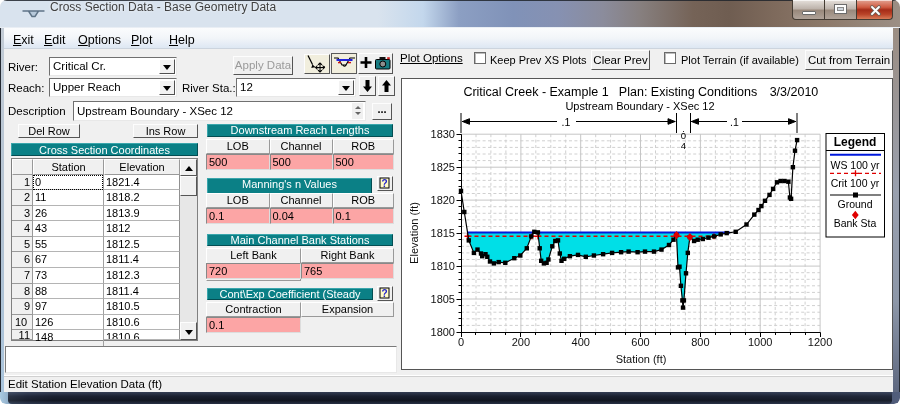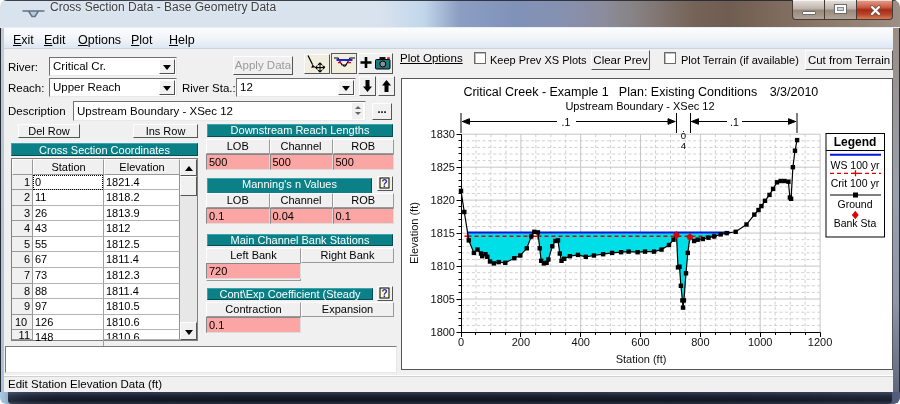--- a/index.html
+++ b/index.html
@@ -169,20 +169,21 @@
     <div class="vcell" style="left:269.5px;top:208px;width:63px;height:16px;font-size:11px;line-height:15px">0.04</div>
     <div class="vcell" style="left:332.5px;top:208px;width:61.5px;height:16px;font-size:11px;line-height:15px">0.1</div>
     <div class="btn" style="left:377px;top:176px;width:16px;height:15px"><svg width="14" height="13" viewBox="0 0 14 13">
         <rect x="2" y="1" width="9" height="10" fill="#fffbc8" stroke="#000" stroke-width="1"></rect>
         <text x="6.5" y="10" text-anchor="middle" font-size="10" font-weight="bold" fill="#2222cc">?</text>
       </svg></div>
 <div class="teal" style="left:207px;top:234px;width:186px;height:12px;font-size:11px;line-height:10px">Main Channel Bank Stations</div>
     <div class="hcell" style="left:206px;top:248px;width:95px;height:33px;font-size:11px;line-height:13px">Left Bank</div>
     <div class="hcell" style="left:301px;top:248px;width:93px;height:15px;font-size:11px;line-height:13px">Right Bank</div>
     <div class="vcell" style="left:206px;top:263px;width:95px;height:16px;font-size:11px;line-height:15px">720</div>
+    <div class="vcell" style="left:301px;top:263px;width:93px;height:16px;font-size:11px;line-height:15px">765</div>
 <div class="teal" style="left:207px;top:288px;width:166px;height:12px;font-size:11px;line-height:10px">Cont\Exp Coefficient (Steady</div>
     <div class="hcell" style="left:206px;top:302px;width:95px;height:15px;font-size:11px;line-height:13px">Contraction</div>
     <div class="hcell" style="left:301px;top:302px;width:93px;height:15px;font-size:11px;line-height:13px">Expansion</div>
     <div class="vcell" style="left:206px;top:317px;width:95px;height:16px;font-size:11px;line-height:15px">0.1</div>
     <div class="btn" style="left:377px;top:286px;width:16px;height:15px"><svg width="14" height="13" viewBox="0 0 14 13">
         <rect x="2" y="1" width="9" height="10" fill="#fffbc8" stroke="#000" stroke-width="1"></rect>
         <text x="6.5" y="10" text-anchor="middle" font-size="10" font-weight="bold" fill="#2222cc">?</text>
       </svg></div>
 <div style="position:absolute;left:400px;top:52px;font-size:11.5px;text-decoration:underline">Plot Options</div>
 <div class="cb" style="left:474px;top:52px"></div>

